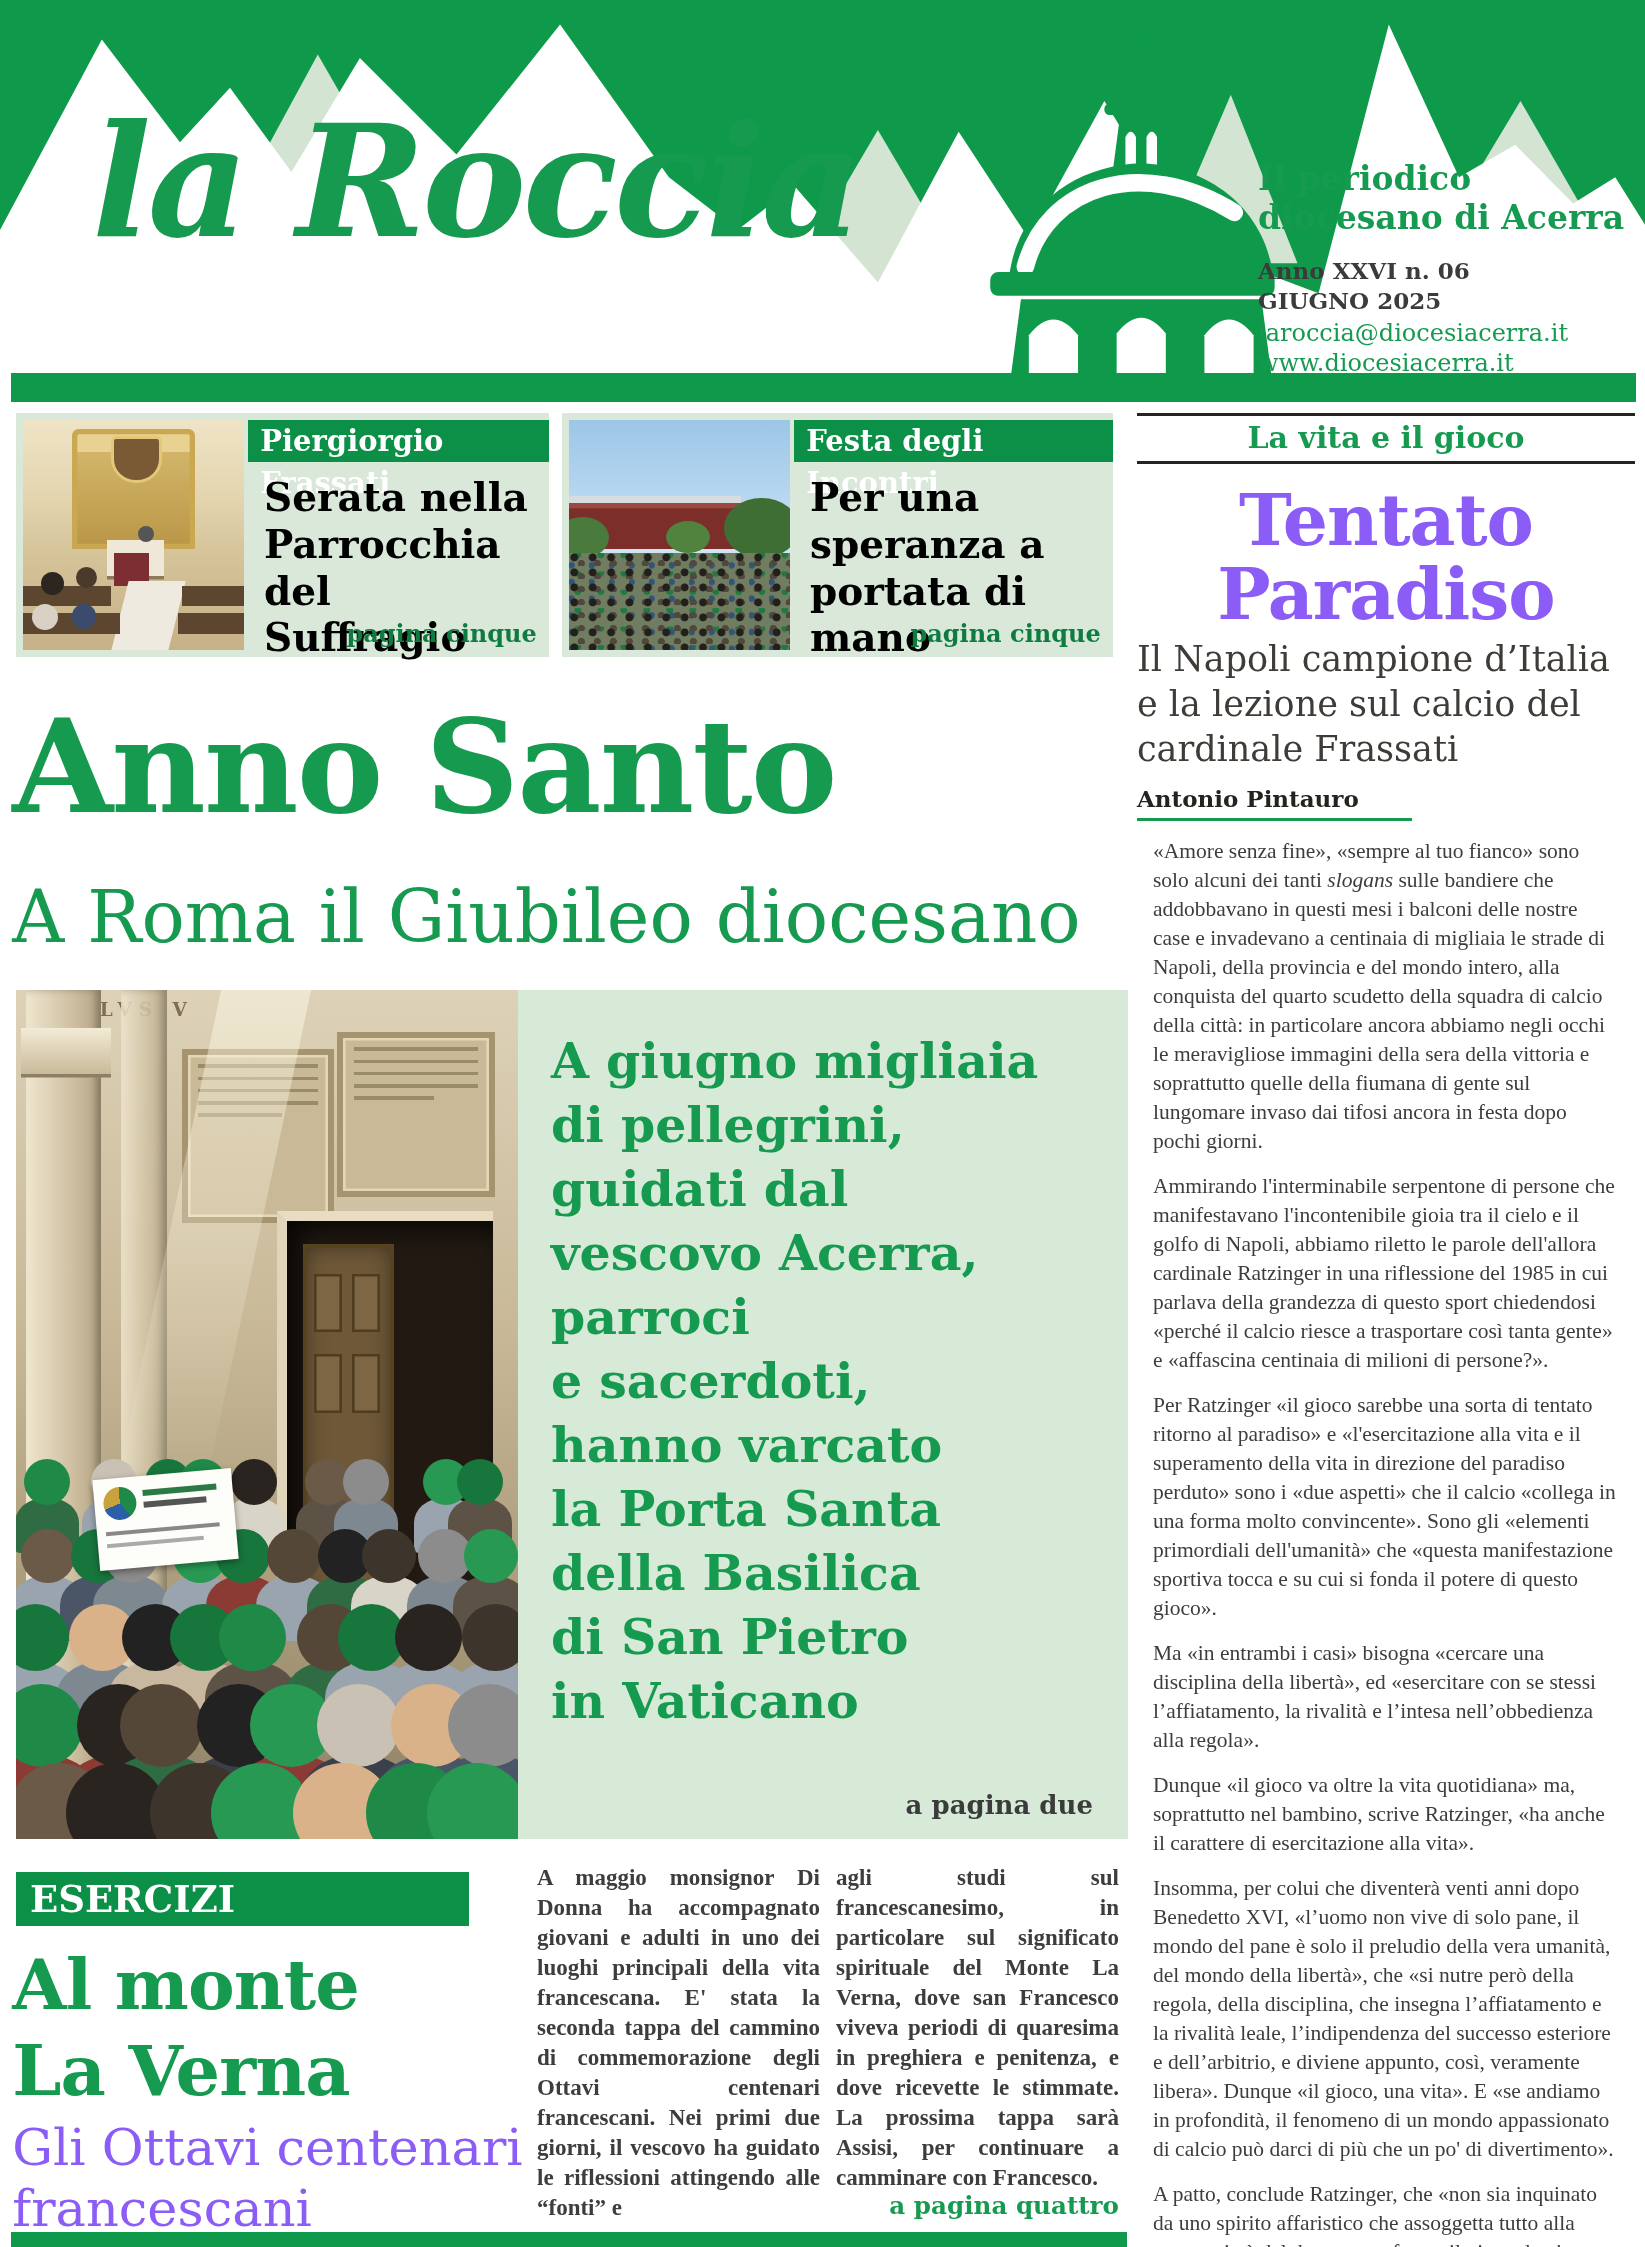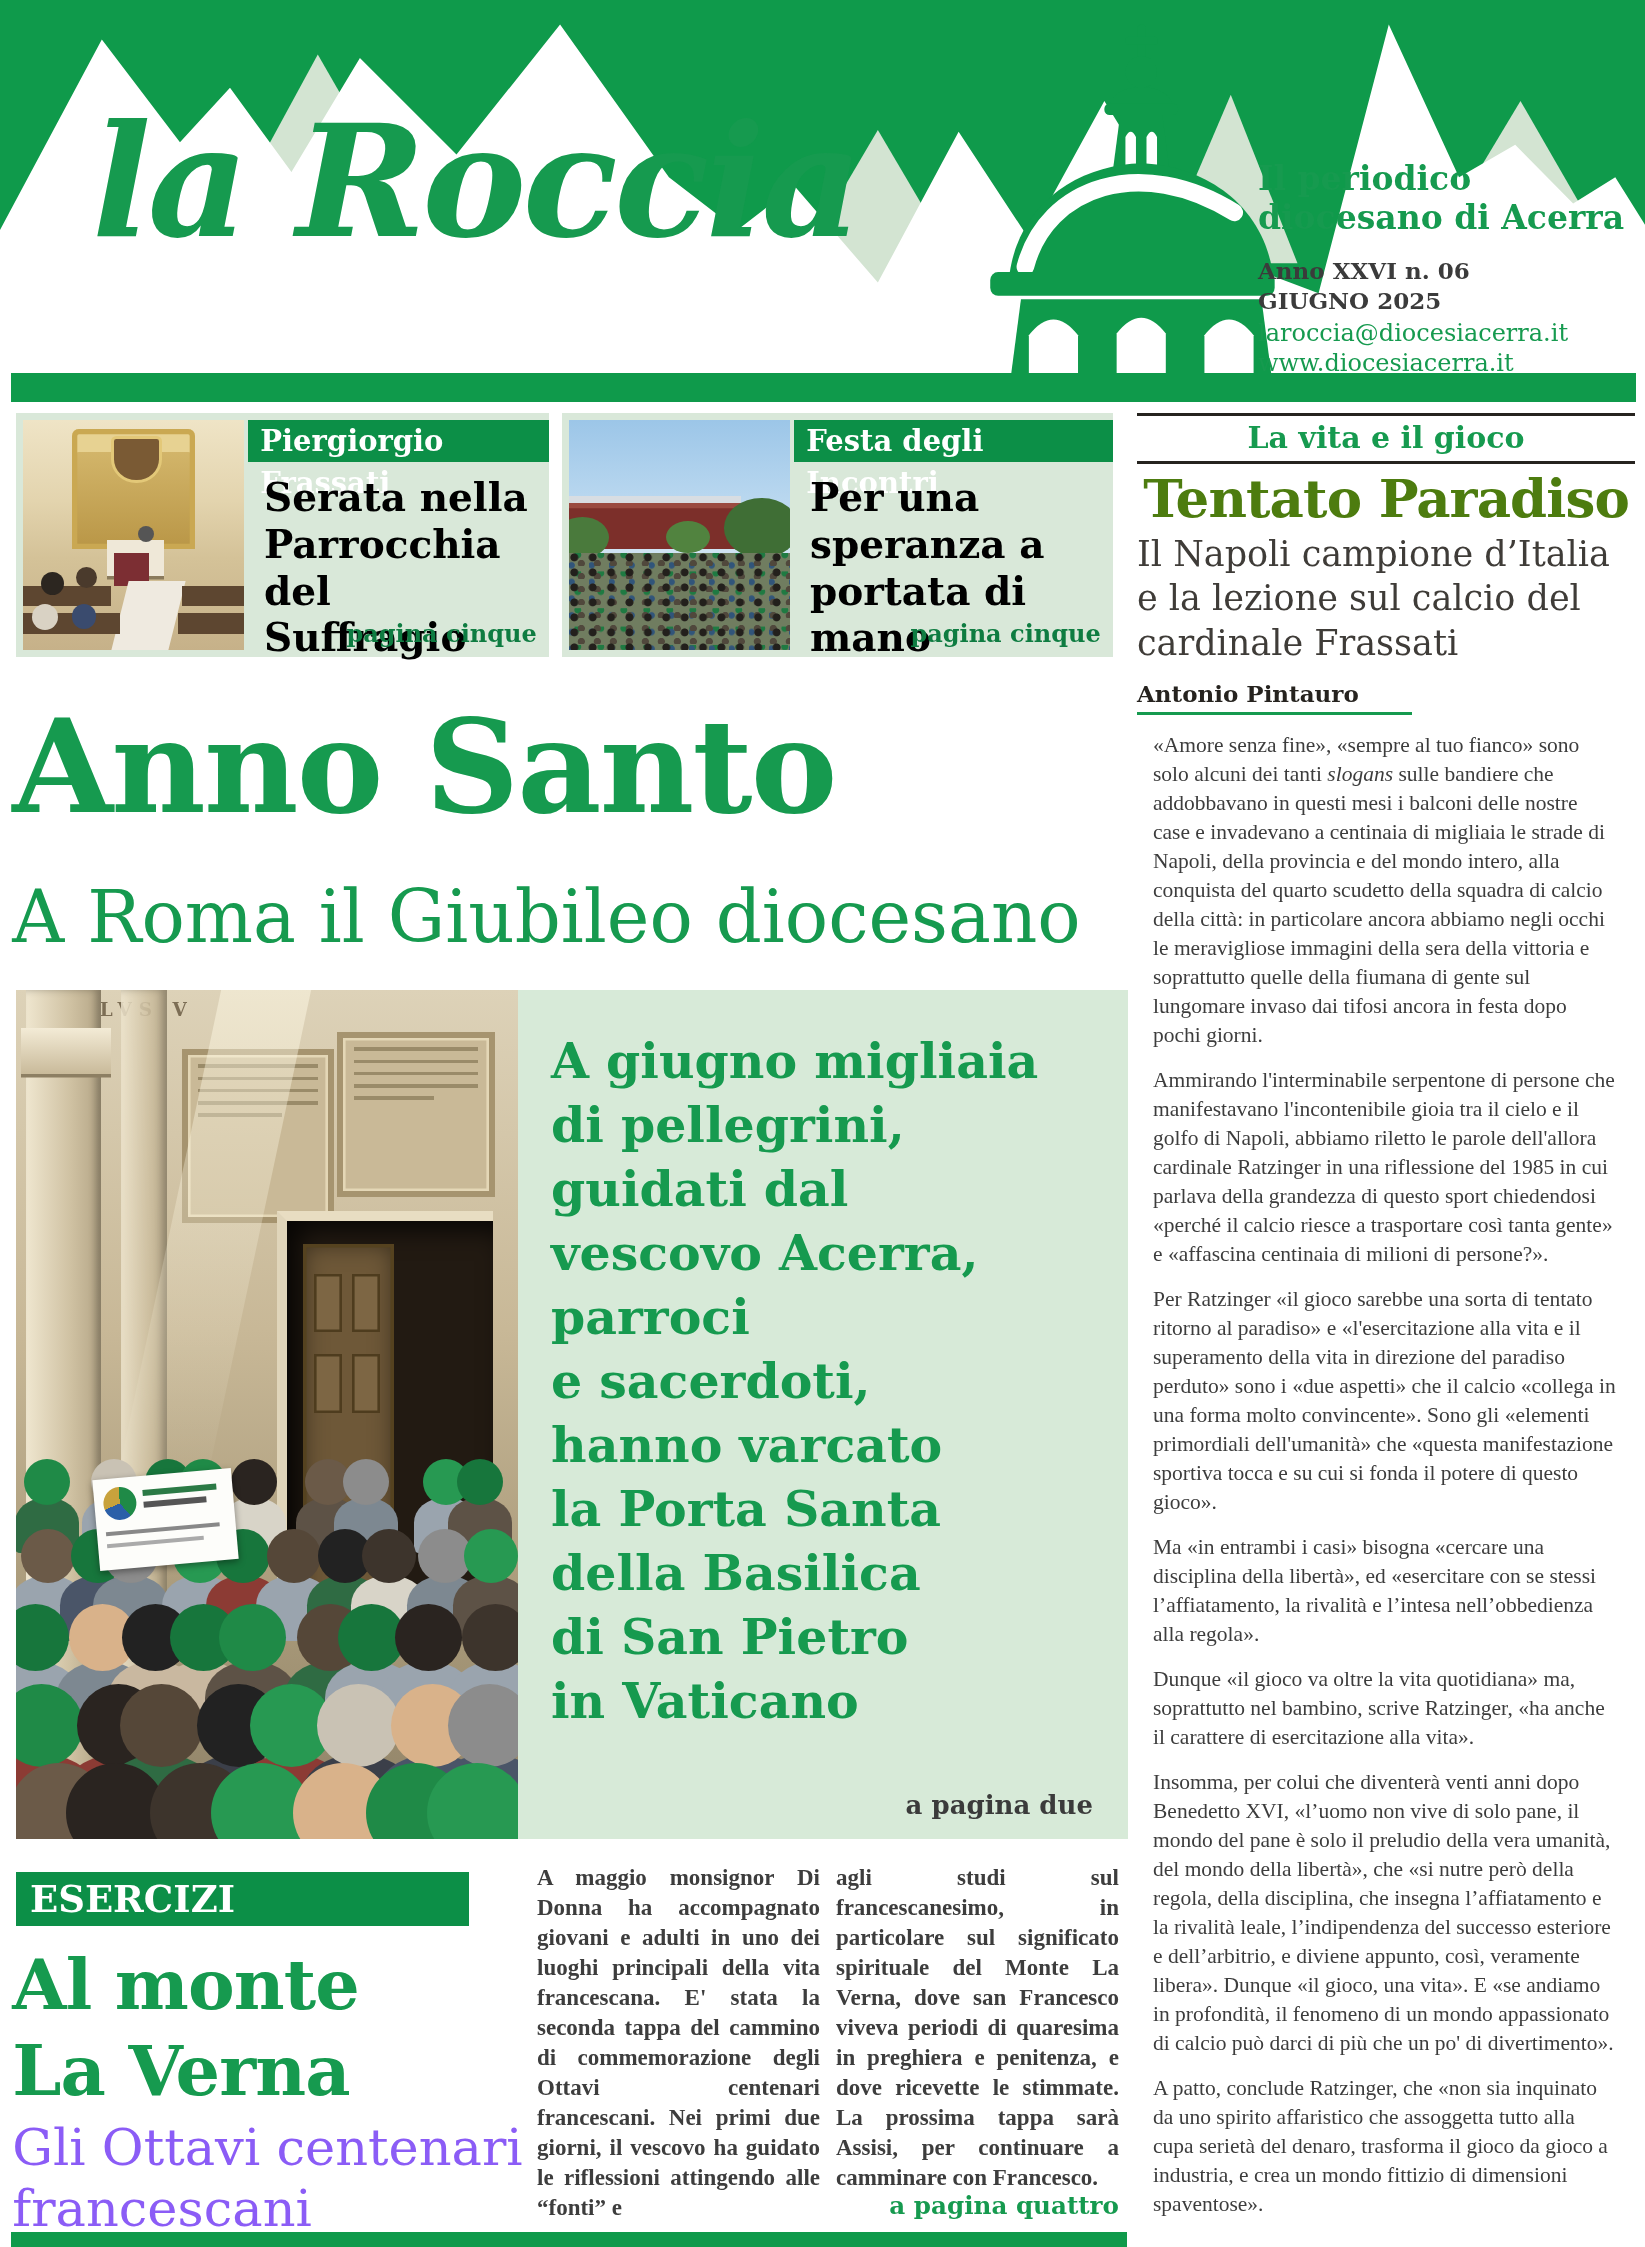--- a/index.html
+++ b/index.html
@@ -57,21 +57,21 @@
         radial-gradient(circle at 5.3px 4.4px,#23201c 3.5px,transparent 4.4px),
         radial-gradient(circle at 12.3px 10.5px,#50483c 3.2px,transparent 4px),
         radial-gradient(circle at 2.6px 12.3px,#31557a 2.8px,transparent 3.7px),
         radial-gradient(circle at 8.8px 1.8px,#1f7a42 3px,transparent 3.9px);
       background-size:18.4px 15px,16px 13px,20px 16.7px,23px 18.4px;}
 
   
   .rcol{position:absolute;left:1137px;top:413px;width:498px;}
   .rule{height:2.6px;background:#26231f;}
   .r-kicker{text-align:center;color:#169a4f;font-weight:bold;font-size:30px;padding:4.4px 0 6.1px 0;}
-  .r-head{text-align:center;color:#4d7c0f;font-weight:bold;font-size:53px;line-height:1.05;padding-top:7px;letter-spacing:-0.9px;}
+  .r-head{text-align:center;color:#8b5cf6;font-weight:bold;font-size:71px;line-height:1.05;padding-top:19px;letter-spacing:-0.9px;}
   .r-sub{color:#3f3c38;font-size:35px;line-height:1.28;padding-top:5.3px;}
   .r-byline{display:inline-block;margin-top:14px;font-weight:bold;font-size:23px;color:#26231f;
             border-bottom:3.5px solid #169a4f;padding:0 53px 5.3px 0;}
   .r-body{margin-top:16px;font-family:"Liberation Serif", serif;font-size:21.5px;line-height:29px;color:#3d3d3d;}
   .r-body p{margin:16px;}
   .r-body em{font-style:italic;}
 
   
   .m-head{position:absolute;left:12.3px;top:702px;color:#169a4f;font-weight:bold;
           font-size:130px;line-height:1;letter-spacing:-1.8px;}

